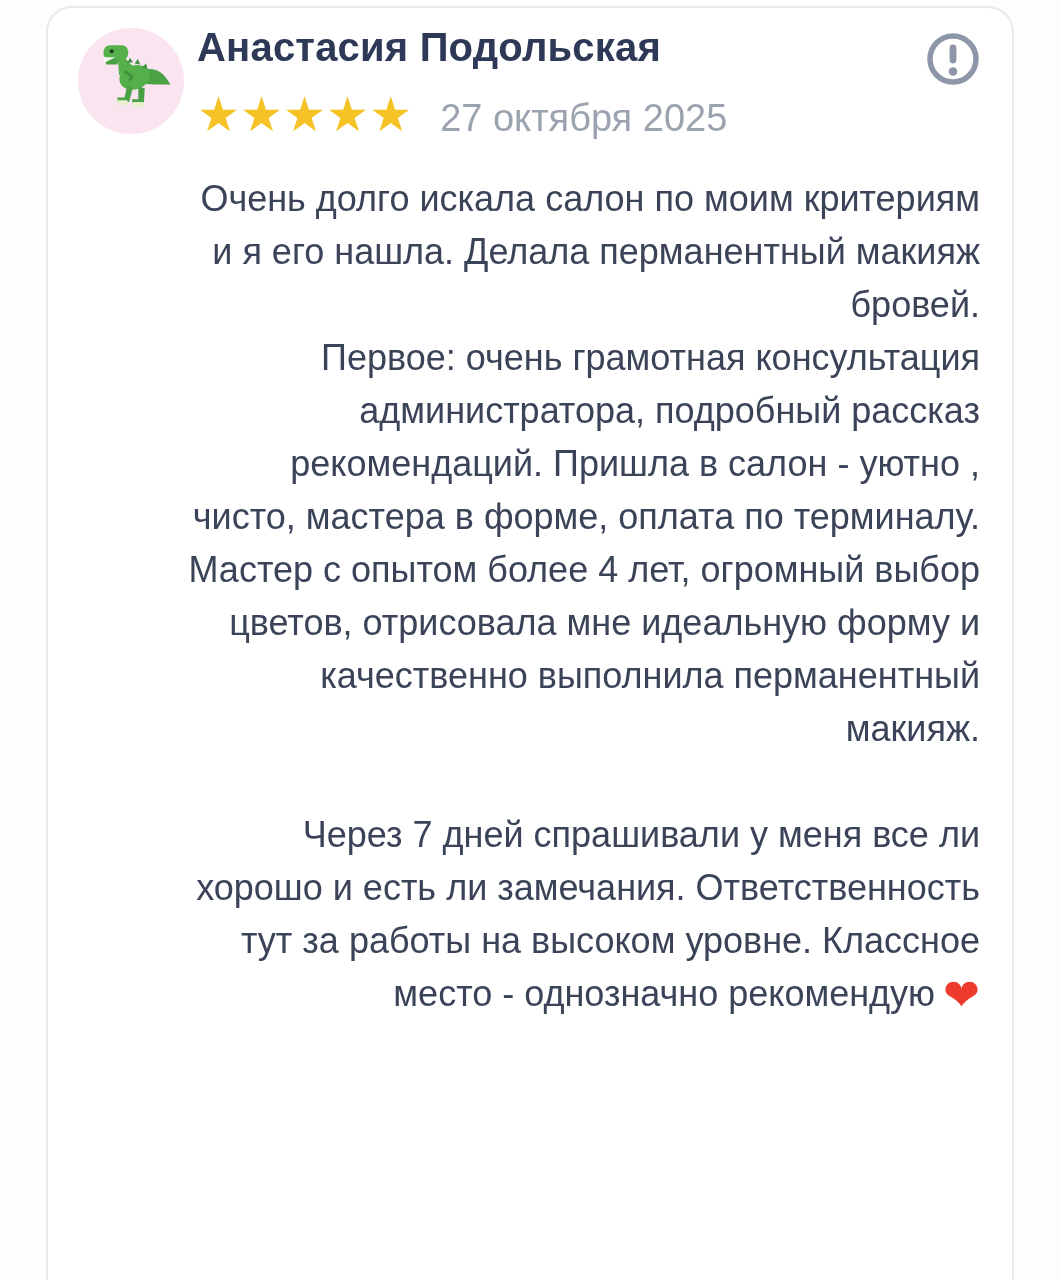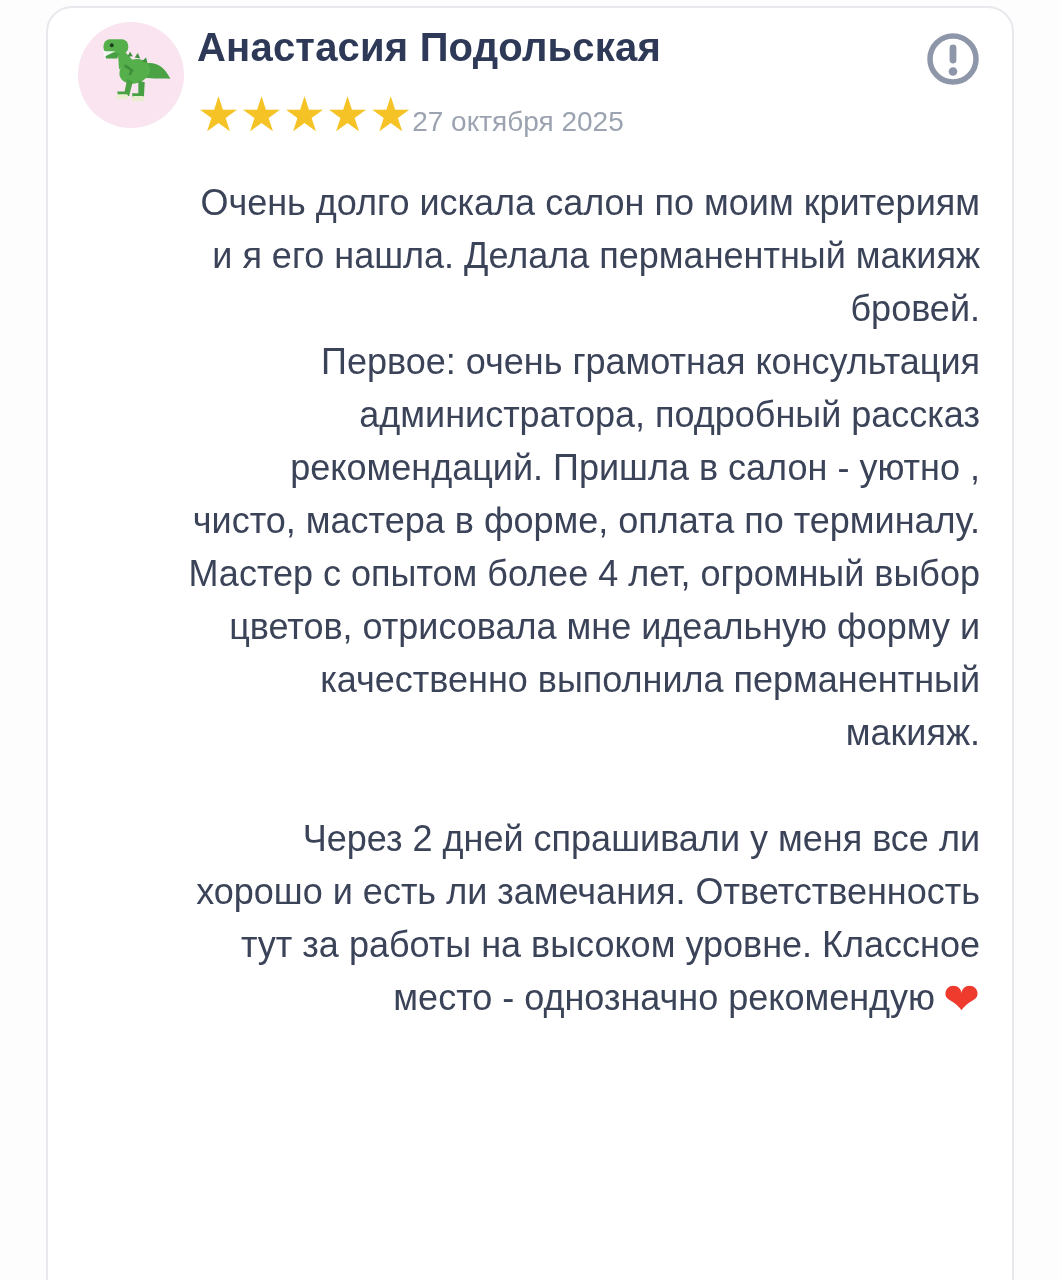--- a/index.html
+++ b/index.html
@@ -18,21 +18,21 @@
     width: 968px;
     height: 1300px;
     box-sizing: border-box;
     background: #ffffff;
     border: 2px solid #e8e8ed;
     border-radius: 26px;
     padding: 14px 32px 0 30px;
   }
   .header {
     display: flex;
-    align-items: flex-start;
+    align-items: center;
   }
   .avatar {
     flex: none;
     width: 106px;
     height: 106px;
     border-radius: 50%;
     background: #f9e4f0;
     display: flex;
     align-items: center;
     justify-content: center;
@@ -71,22 +71,23 @@
     margin-top: 2px;
   }
   .stars {
     font-family: "DejaVu Sans", sans-serif;
     font-size: 48px;
     line-height: 52px;
     color: #f5c325;
     letter-spacing: 0px;
   }
   .review-date {
-    font-size: 28px;
+    font-size: 38px;
     color: #9ca3b0;
+    margin-left: 28px;
     line-height: 44px;
   }
   .review-body {
     margin-top: 32px;
     font-size: 36px;
     line-height: 53px;
     color: #3b4359;
   }
   .para {
     white-space: pre-line;
@@ -152,18 +153,18 @@
 и я его нашла. Делала перманентный макияж
 бровей.
 Первое: очень грамотная консультация
 администратора, подробный рассказ
 рекомендаций. Пришла в салон - уютно ,
 чисто, мастера в форме, оплата по терминалу.
 Мастер с опытом более 4 лет, огромный выбор
 цветов, отрисовала мне идеальную форму и
 качественно выполнила перманентный
 макияж.</p>
-    <p class="para"><span>Через 2 дней спрашивали у меня все ли
+    <p class="para"><span>Через 7 дней спрашивали у меня все ли
 хорошо и есть ли замечания. Ответственность
 тут за работы на высоком уровне. Классное
 место - однозначно рекомендую</span><span class="heart">❤</span></p>
   </div>
 </div>
 
 </body></html>

